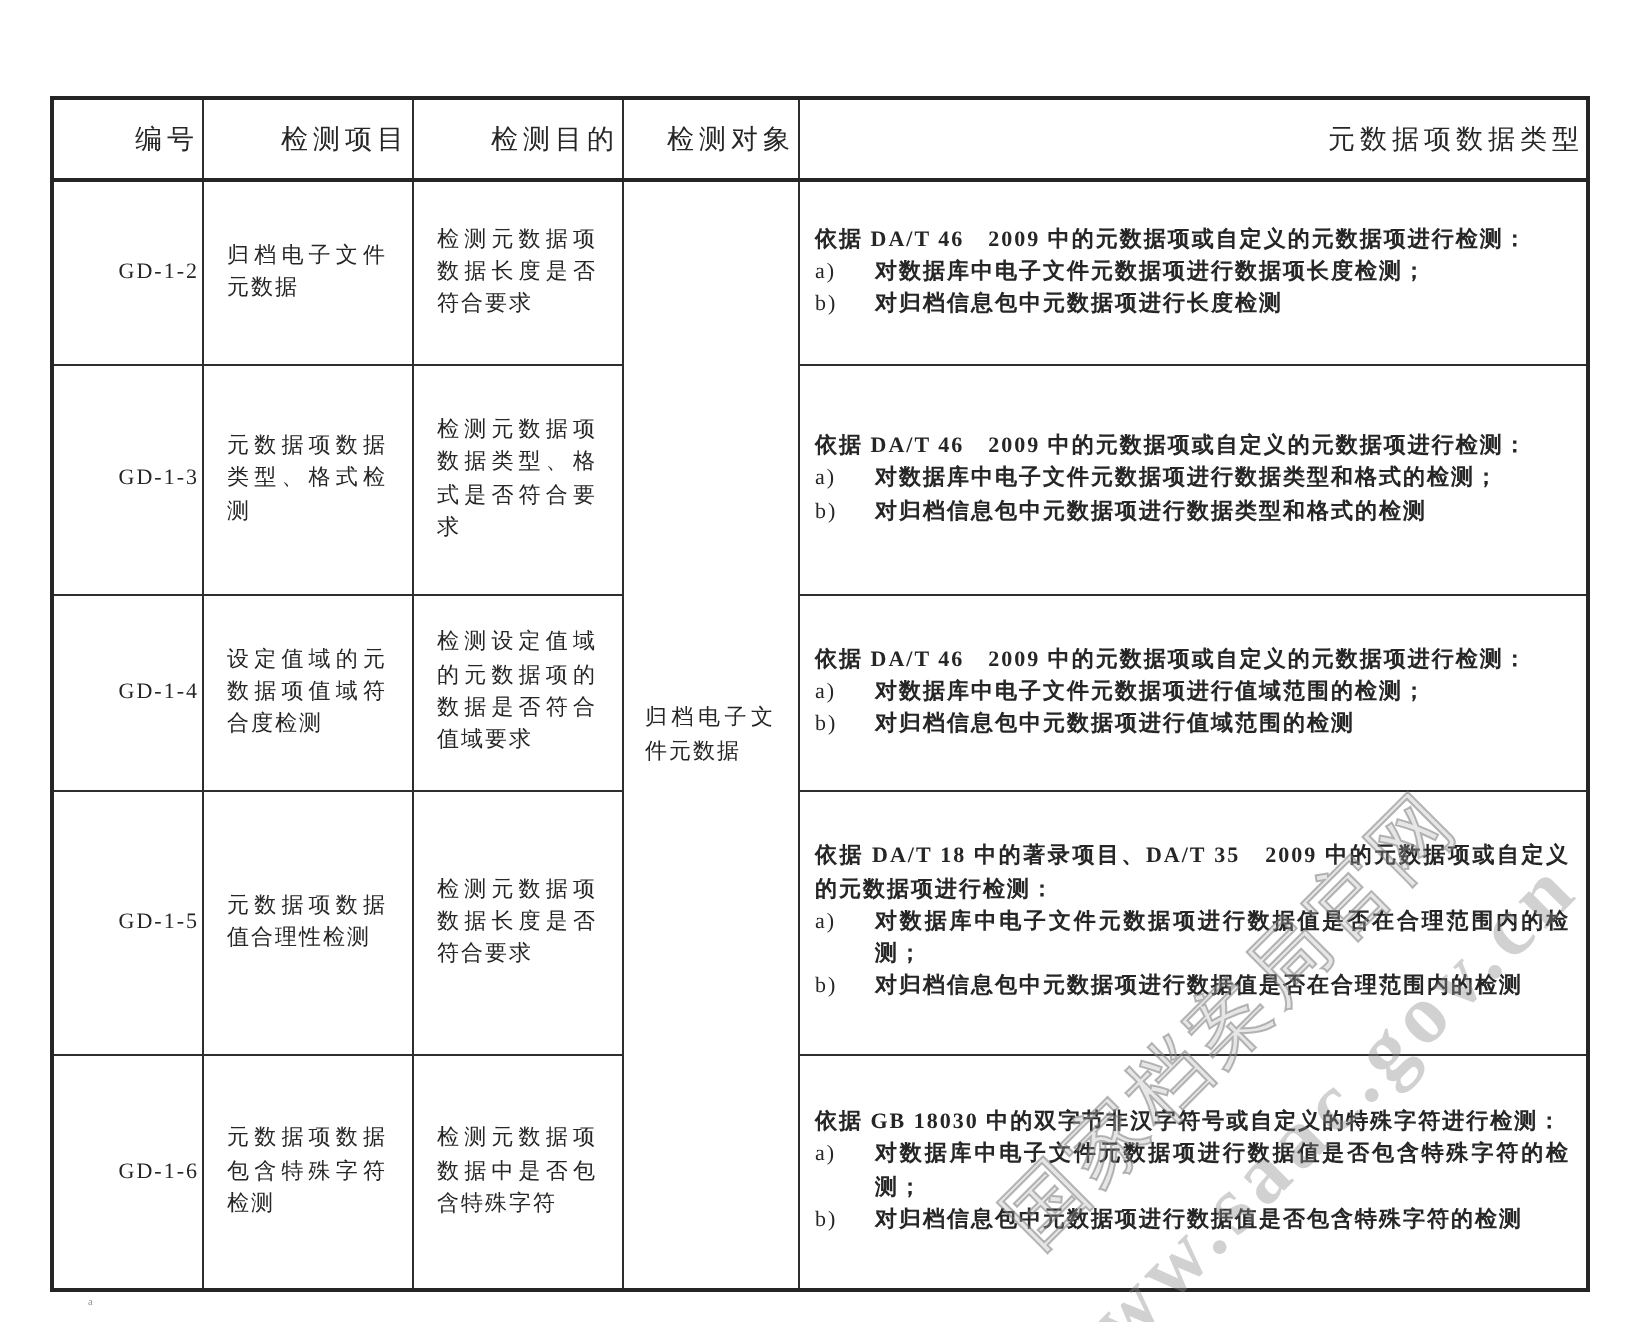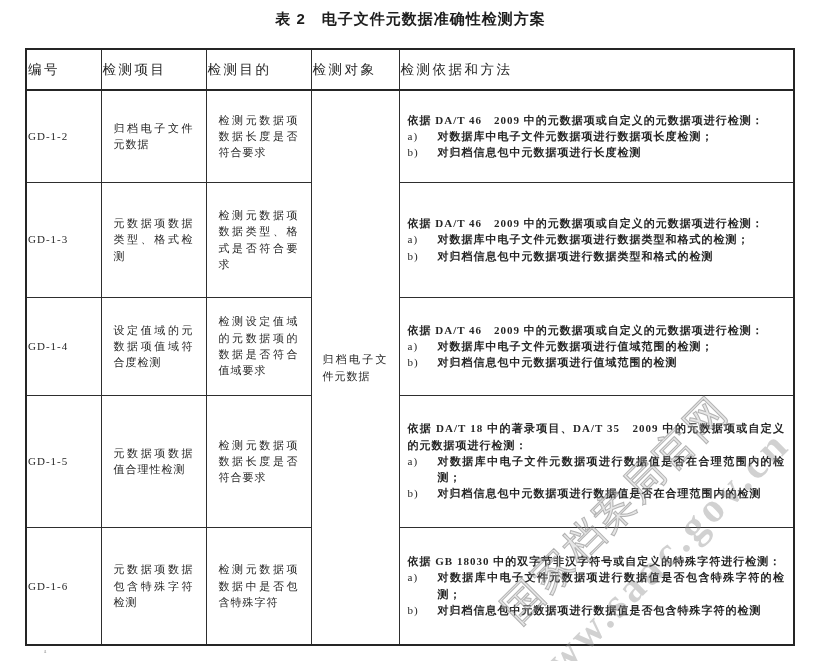--- a/index.html
+++ b/index.html
@@ -22,25 +22,25 @@
     background:transparent;
   }
   table.det td,table.det th{
     border:1px solid #2e2e2e;
     font-size:11px;letter-spacing:1px;line-height:1.48;
     vertical-align:middle;color:#262626;
     font-weight:normal;
   }
   table.det{border:2px solid #252525;}
   tr.hdr th{
-    height:37px;text-align:left;letter-spacing:2.5px;
+    height:37px;text-align:right;letter-spacing:2.5px;
     border-bottom:2px solid #252525;
     font-size:13.5px;
   }
-  td.c-id{text-align:left;letter-spacing:0.5px;font-size:13px;margin-top:21px;}
+  td.c-id{text-align:right;letter-spacing:0.5px;font-size:13px;margin-top:21px;}
   td.c-item,td.c-purpose{
     padding:6px 12px;text-align:justify;text-align-last:left;
   }
   td.c-target{
     padding:6px 11px;text-align:justify;text-align-last:left;letter-spacing:3px;
   }
   td.c-method{padding:5px 8px;}
   .intro,.mt{text-align:justify;text-align-last:left;font-weight:bold;}
   .mi{display:flex;}
   .mk{flex:0 0 30px;}
@@ -67,37 +67,36 @@
   .footnote-mark{
     position:absolute;left:44px;top:647px;
     font-size:9px;color:rgba(120,120,120,0.8);
   }
 </style>
 </head>
 <body>
 
 <div class="page">
 
-  <div class="doc-title">表 2　电子文件元数据准确性检测方案</div>
 
   <table class="det">
     <colgroup>
       <col style="width:75px">
         <col style="width:105px">
         <col style="width:105px">
         <col style="width:88px">
         <col>
     </colgroup>
     <tbody>
       <tr class="hdr">
         <th>编号</th>
         <th>检测项目</th>
         <th>检测目的</th>
         <th>检测对象</th>
-        <th>检测依据和方法</th>
+        <th>元数据项数据类型</th>
       </tr>
 
       <tr class="r0">
         <td class="c-id">GD-1-2</td>
         <td class="c-item">归档电子文件元数据</td>
         <td class="c-purpose">检测元数据项数据长度是否符合要求</td>
         <td class="c-target" rowspan="5">归档电子文件元数据</td>
         <td class="c-method">
           <div class="intro">依据 DA/T 46　2009 中的元数据项或自定义的元数据项进行检测：</div>
           <div class="mi">

